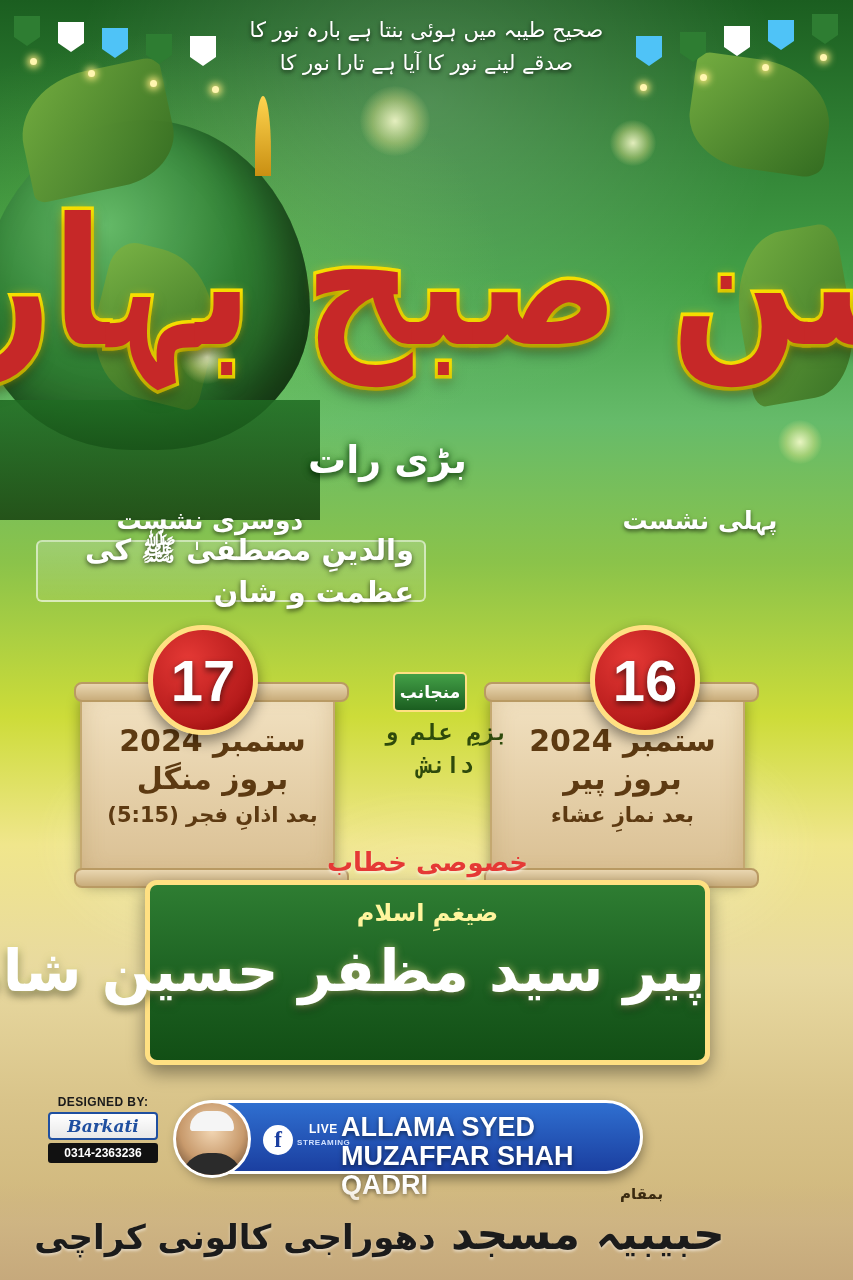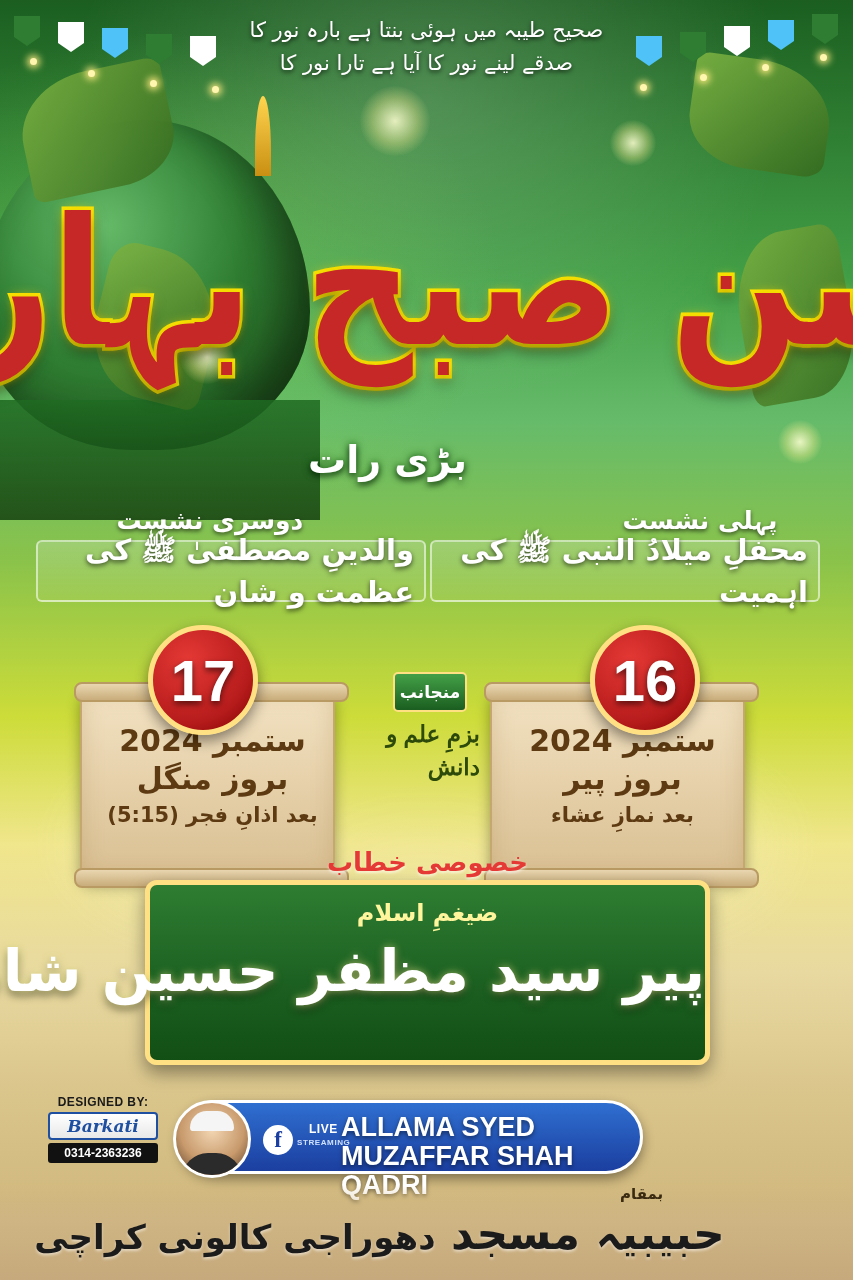--- a/index.html
+++ b/index.html
@@ -167,23 +167,23 @@
   
   .center-tag {
     position: absolute; left: 393px; top: 672px; width: 74px; height: 40px;
     background: linear-gradient(180deg, #43a047, #1b5e20);
     border: 2px solid #ffe082; border-radius: 5px;
     display: flex; align-items: center; justify-content: center;
     color: #fff; font-size: 17px; font-weight: bold; direction: rtl;
     font-family: "DejaVu Sans", "Liberation Sans", sans-serif;
   }
   .center-text {
-    position: absolute; left: 340px; top: 718px; width: 140px;
-    text-align: right; direction: rtl;
-    font-family: Liberation Sans, sans-serif;
+    position: absolute; left: 376px; top: 718px; width: 140px;
+    text-align: center; direction: rtl;
+    font-family: Liberation Mono, monospace;
     font-size: 23px; font-weight: bold; color: #2e4a0b; line-height: 1.45;
   }
 
   
   .speaker-panel {
     position: absolute; left: 145px; top: 880px; width: 565px; height: 185px;
     background: linear-gradient(180deg, #2e7d32 0%, #1b5e20 60%, #124f15 100%);
     border: 5px solid #ffe082;
     border-radius: 12px;
     box-shadow: 0 8px 18px rgba(0,0,0,0.4);
@@ -341,21 +341,20 @@
     <div>صدقے لینے نور کا آیا ہے تارا نور کا</div>
   </div>
 
   <div class="title-wrap">
     <div class="title">جشن صبح بہاراں</div>
   </div>
   <div class="subtitle">بڑی رات</div>
 
   <div class="sessions">
     <div class="session-label" style="left:600px; top:6px; width:200px; text-align:center;">پہلی نشست</div>
-    <div class="session-box" style="left:430px; top:40px; width:390px;">محفلِ میلادُ النبی ﷺ کی اہمیت</div>
 
     <div class="session-label" style="left:110px; top:6px; width:200px; text-align:center;">دوسری نشست</div>
     <div class="session-box" style="left:36px; top:40px; width:390px;">والدینِ مصطفیٰ ﷺ کی عظمت و شان</div>
   </div>
 
   <div class="scroll" style="left:490px; top:690px;">
     <div class="scroll-text">
       <div class="scroll-date">ستمبر 2024</div>
       <div class="scroll-date">بروز پیر</div>
       <div class="scroll-sub">بعد نمازِ عشاء</div>

